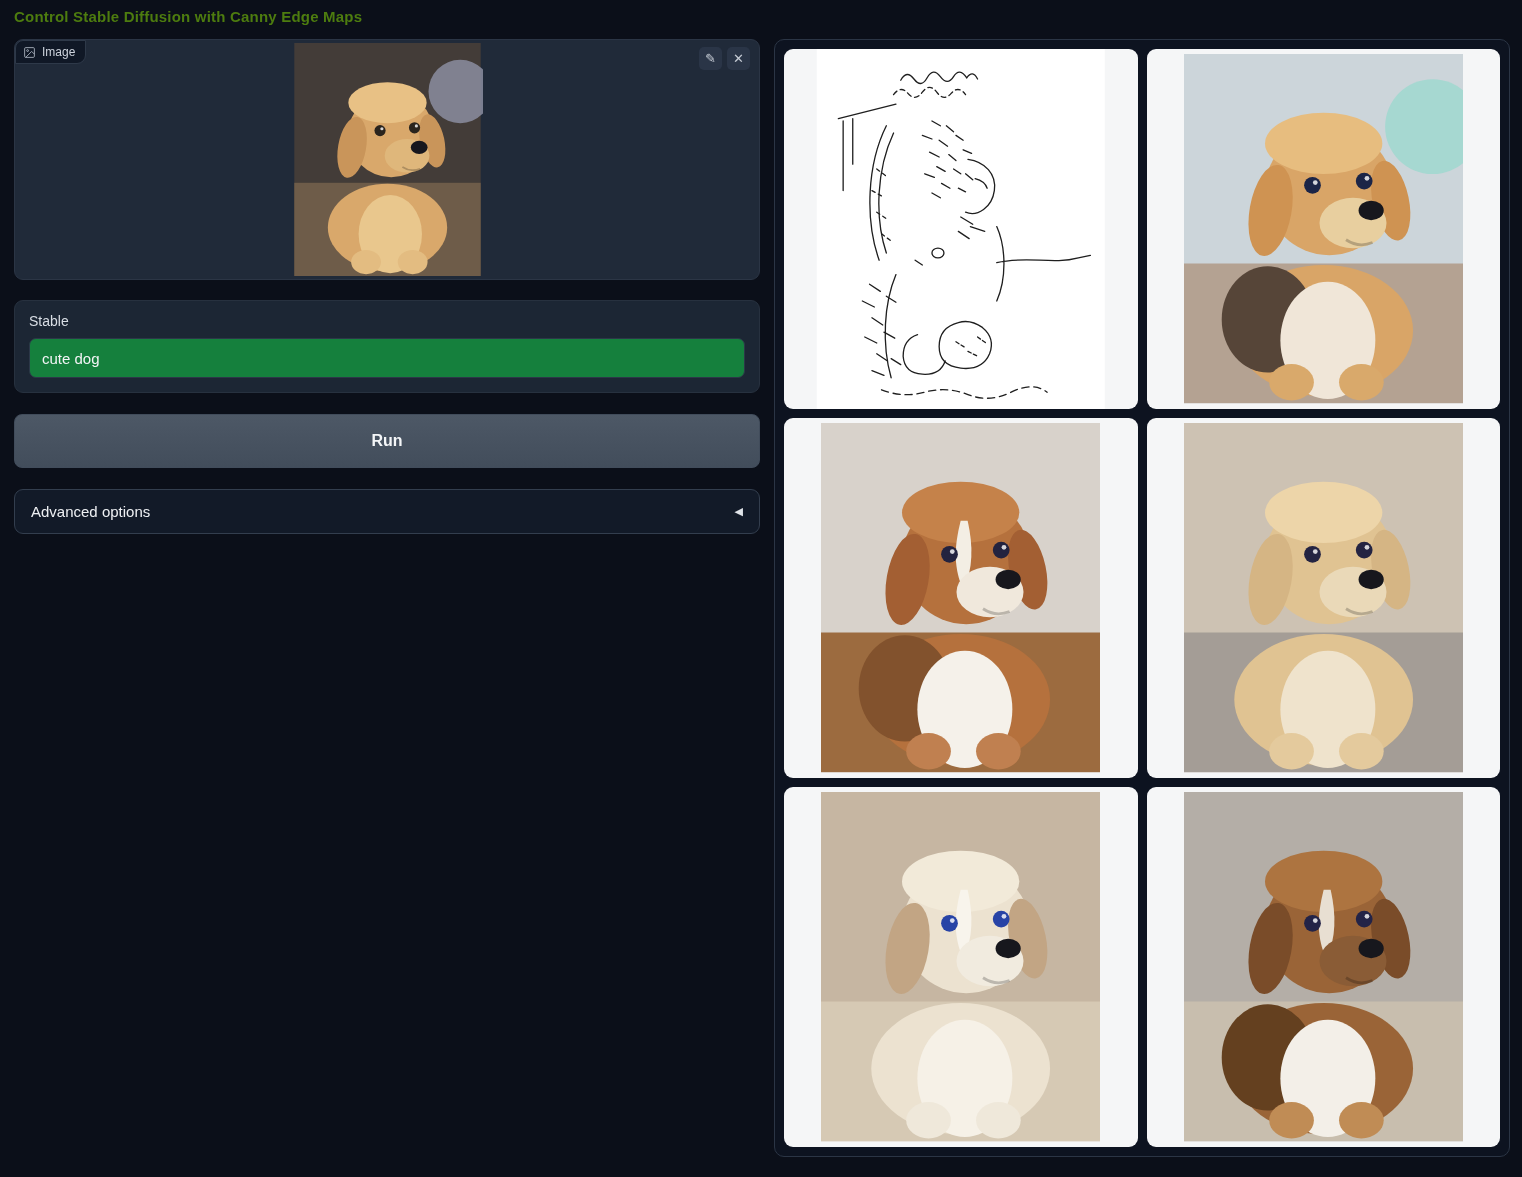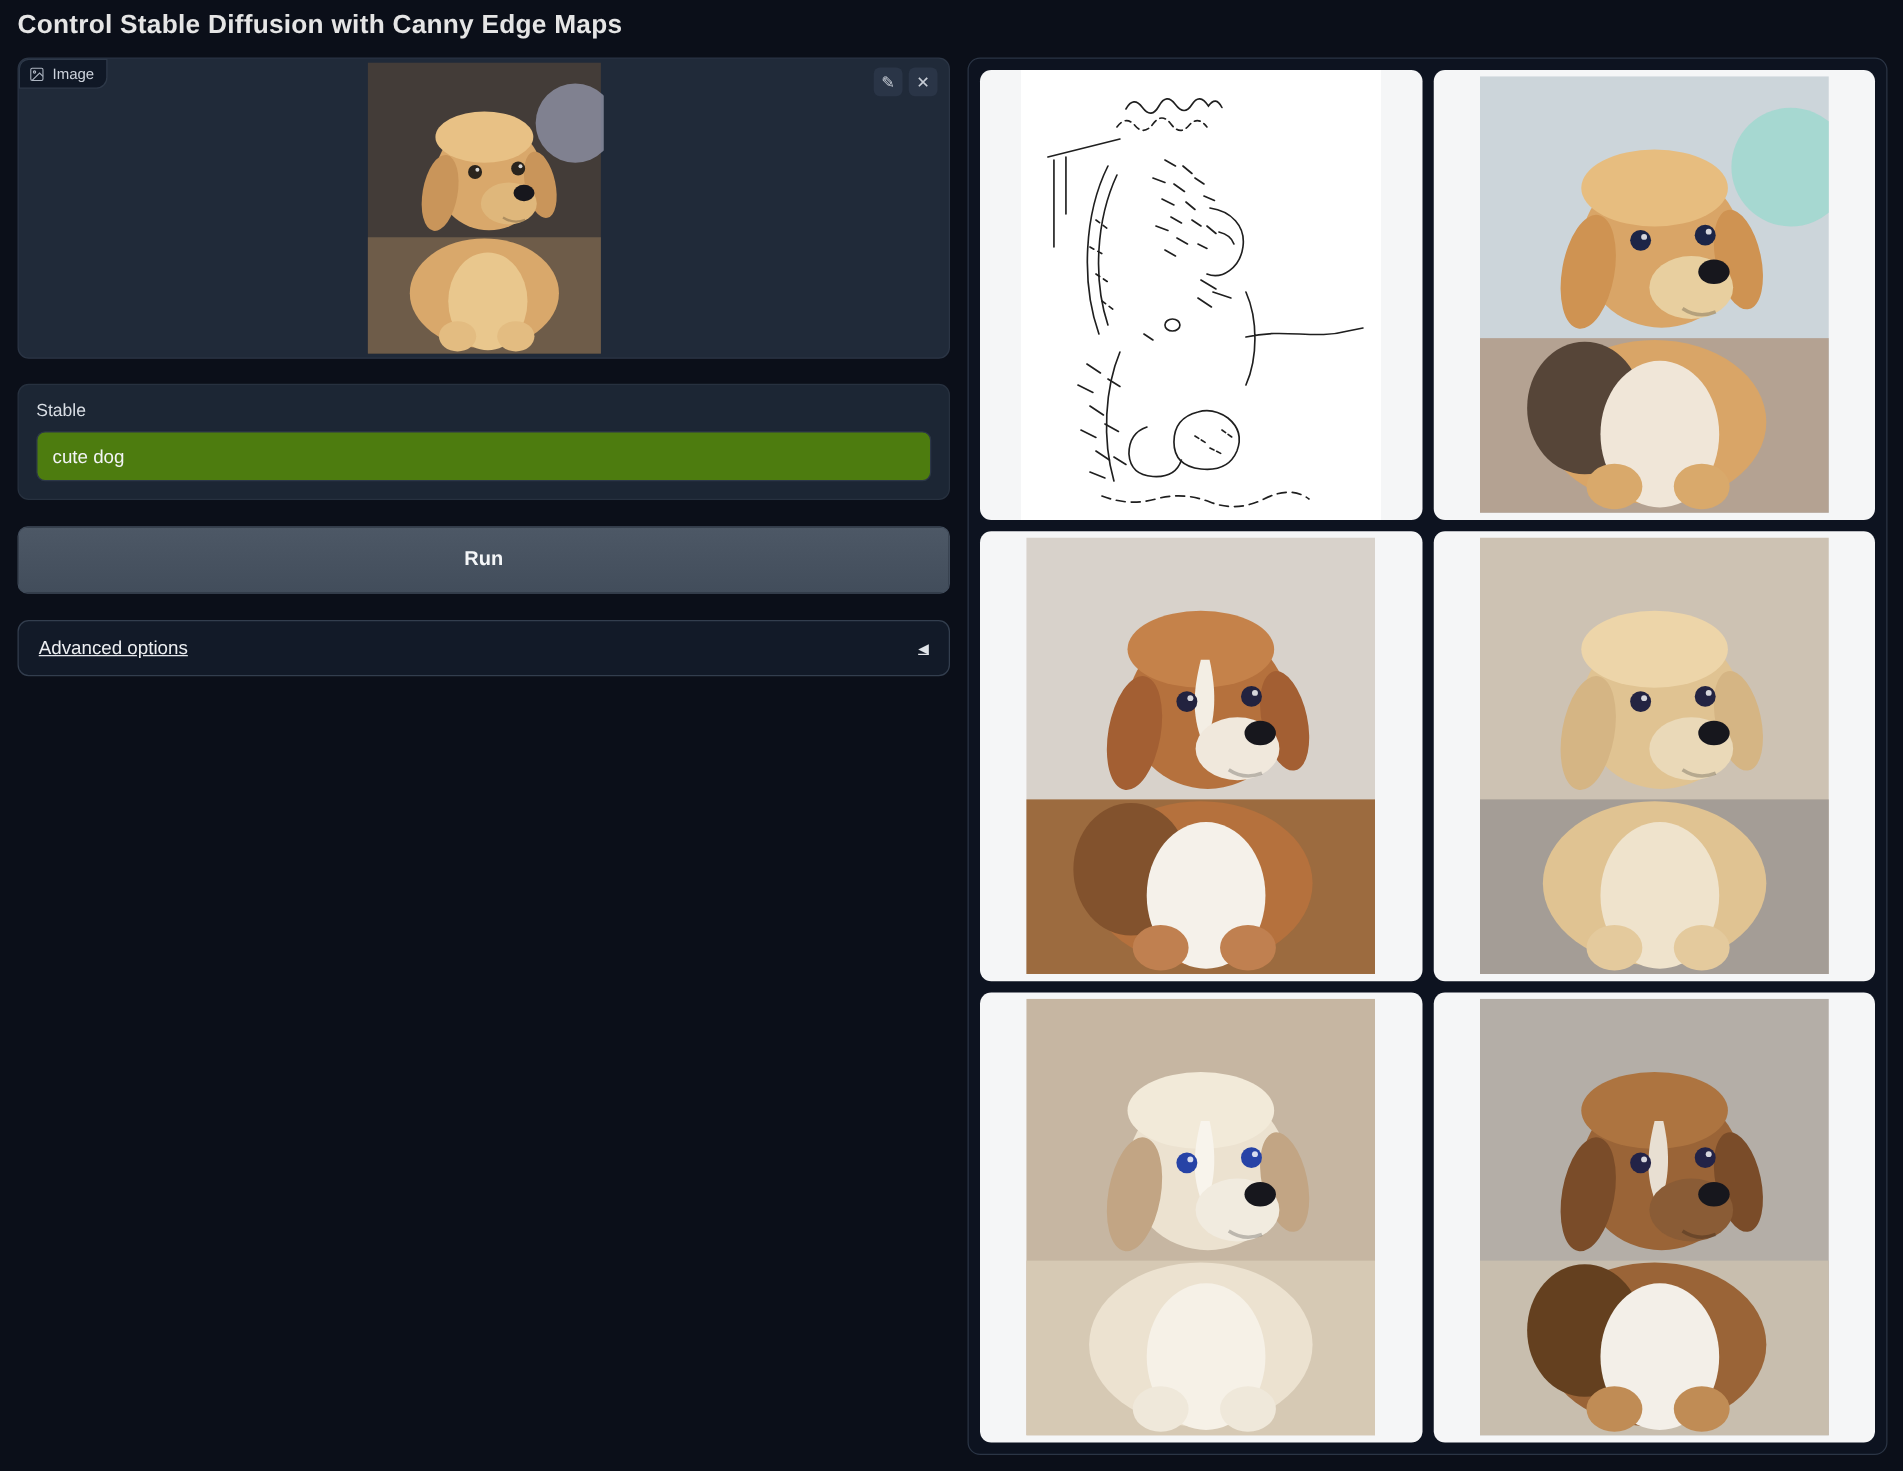--- a/index.html
+++ b/index.html
@@ -4,21 +4,21 @@
 <style>
   * { box-sizing: border-box; margin: 0; padding: 0; }
   html,body { background:#0b0f19; }
   body {
     width:1522px; height:1177px; overflow:hidden;
     font-family:"Liberation Sans", sans-serif;
     color:#e5e7eb;
   }
   .app { padding:6px 12px 0 14px; }
   .page-title {
-    font-size:21px; font-weight:700; color:#e5e5e5;
+    font-size:15px; font-weight:700; color:#4d7c0f;
     letter-spacing:.2px; margin:2px 0 14px 0;
   }
   .main { display:grid; grid-template-columns:746px 1fr; gap:14px; align-items:start; }
 
   
   .left-col { display:flex; flex-direction:column; }
 
   .image-block {
     position:relative; height:241px; border-radius:9px;
     background:#202a39; border:1px solid #2b3545;
@@ -42,38 +42,38 @@
   .input-photo-wrap { height:100%; display:flex; align-items:center; justify-content:center; }
   .input-photo { height:233px; width:191px; border-radius:1px; }
 
   .panel {
     margin-top:20px; background:#1c2634; border:1px solid #27313f;
     border-radius:9px; padding:12px 14px 14px 14px;
   }
   .field-label { font-size:14px; color:#d9dee5; margin-bottom:9px; }
   .prompt-input {
     width:100%; height:40px; border-radius:7px;
-    background:#4d7c0f; border:1px solid #2c3748;
+    background:#15803d; border:1px solid #2c3748;
     color:#f3f4f6; font-size:15px; padding:0 12px;
     font-family:"Liberation Sans", sans-serif; outline:none;
   }
 
   .run-button {
     margin-top:21px; height:54px; width:100%;
     border:1px solid #414c5b; border-radius:8px;
     background:linear-gradient(#4d5866,#424d5b);
     color:#f4f6f8; font-size:16px; font-weight:700;
     font-family:"Liberation Sans", sans-serif; cursor:pointer;
   }
 
   .accordion {
     margin-top:21px; height:45px;
     border:1px solid #333e4e; border-radius:9px; background:#121a28;
     display:flex; align-items:center; justify-content:space-between;
-    padding:0 16px; cursor:pointer;text-decoration:underline;
+    padding:0 16px; cursor:pointer;
   }
   .accordion-label { font-size:15px; color:#eef0f3; }
   .accordion-arrow { font-size:11px; color:#dfe3e8; }
 
   
   .gallery {
     background:#0d1320; border:1px solid #2b3545; border-radius:10px;
     padding:9px; display:grid;
     grid-template-columns:repeat(2,1fr); grid-template-rows:repeat(3,360px);
     gap:9px;

